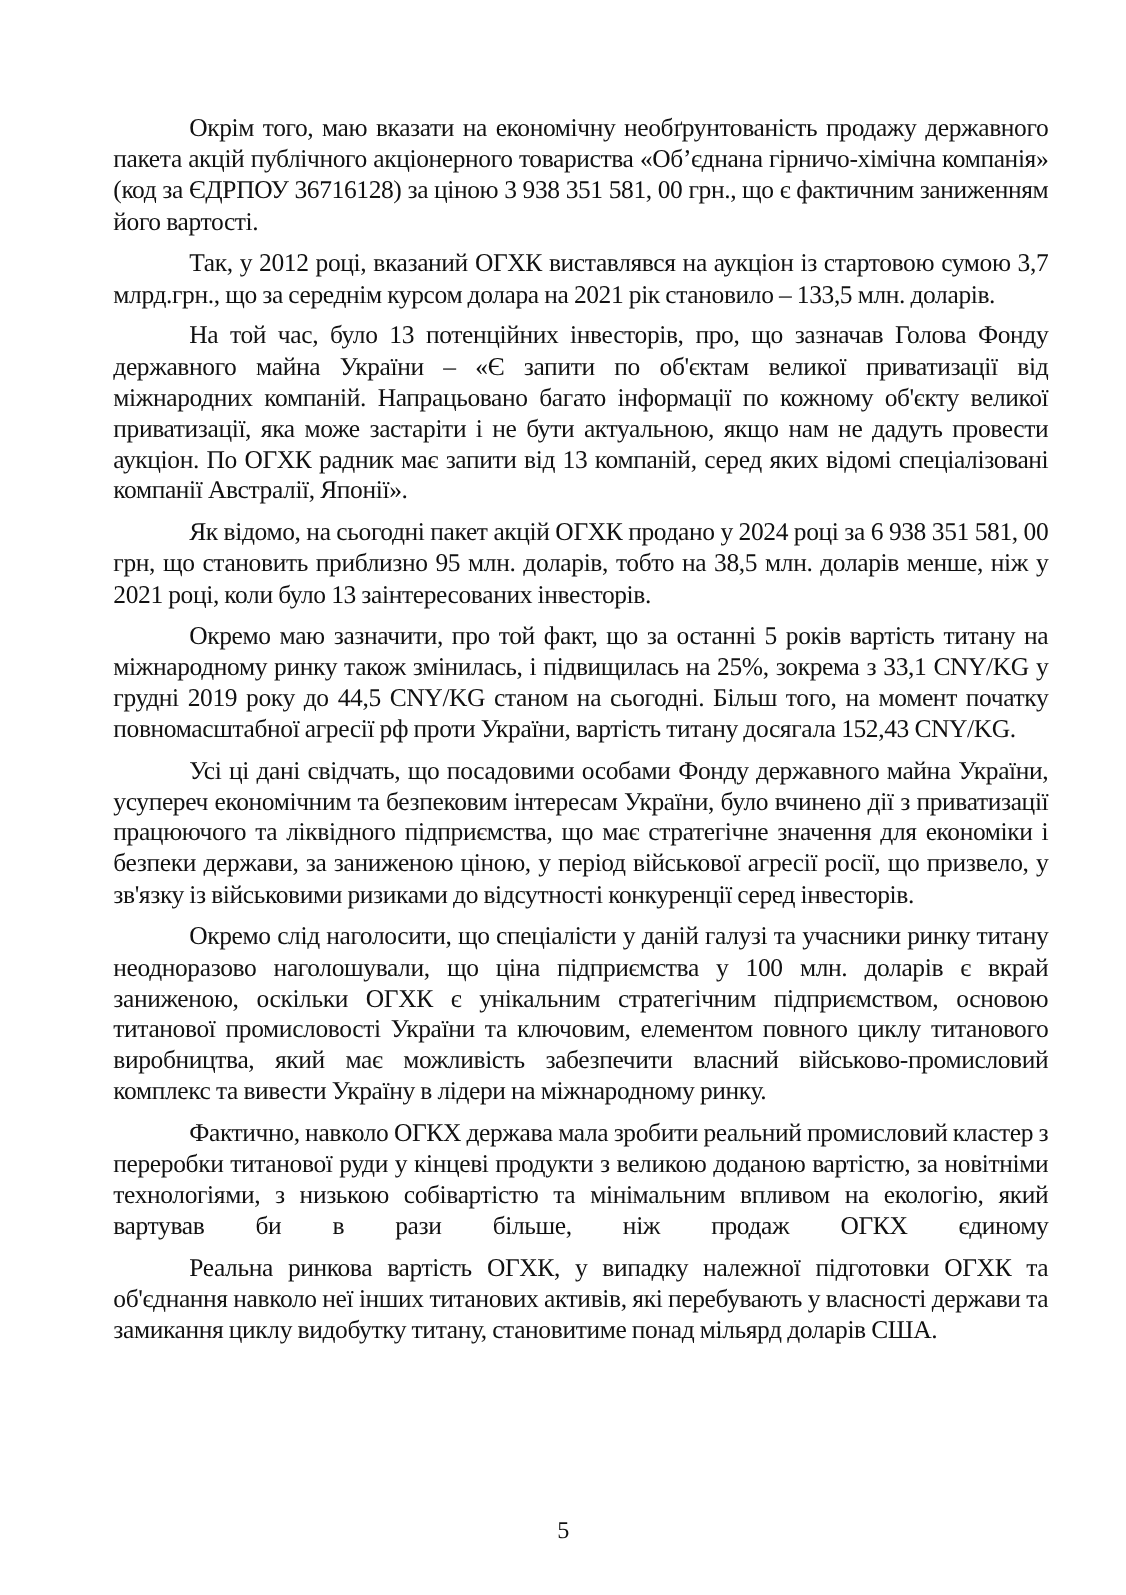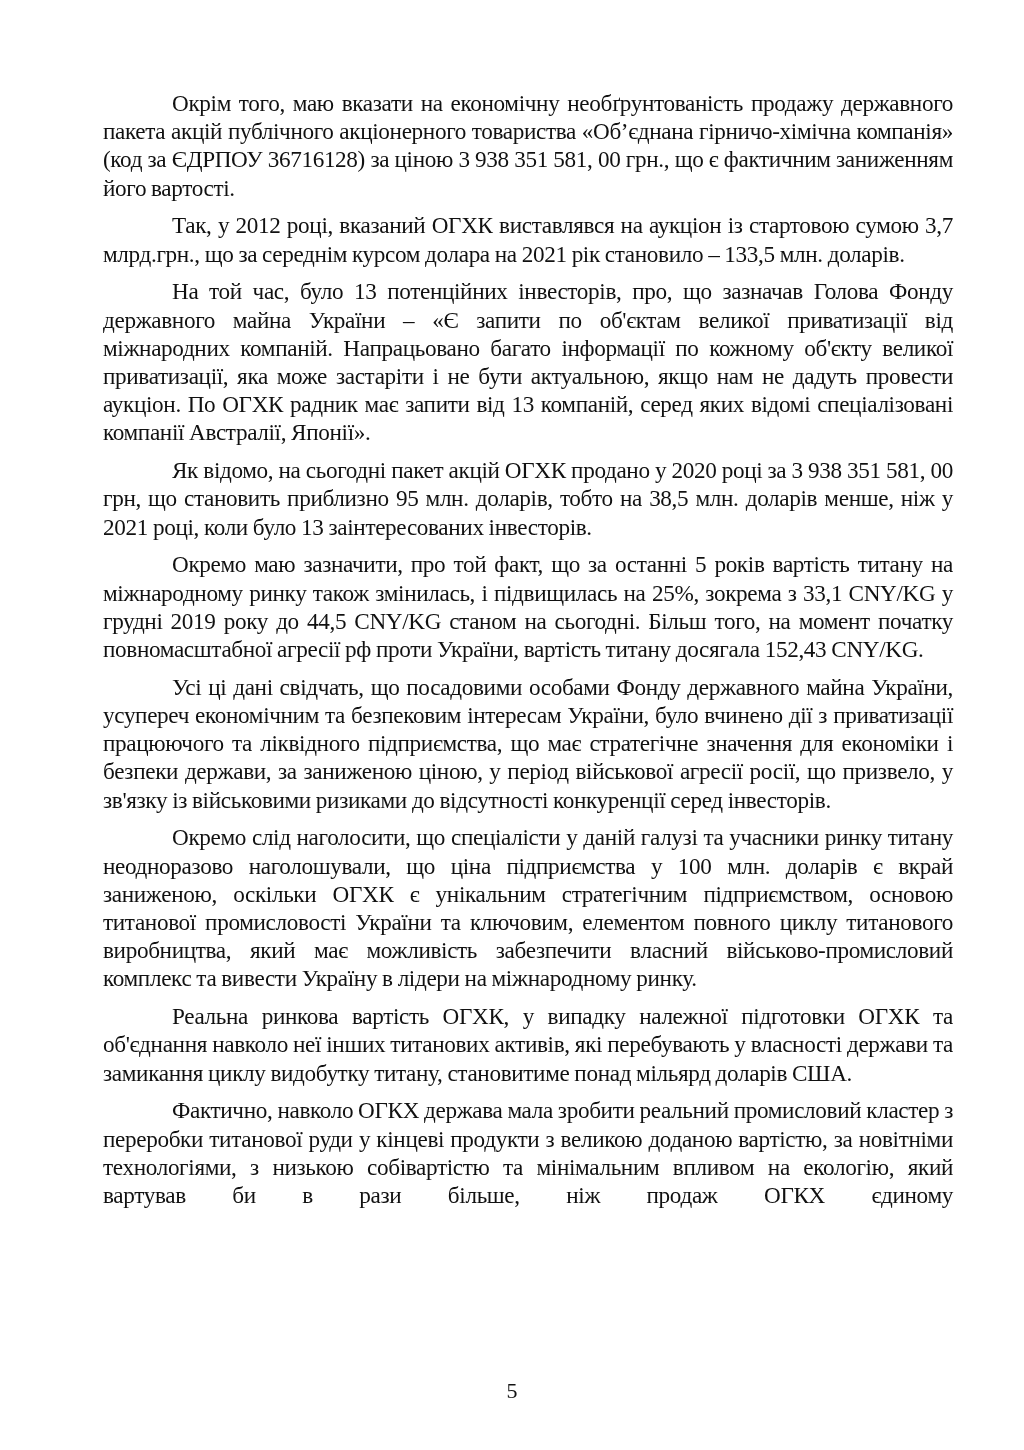--- a/index.html
+++ b/index.html
@@ -11,21 +11,21 @@
       width: 1024px;
       height: 1450px;
       position: relative;
       overflow: hidden;
       font-family: "Liberation Serif", "DejaVu Serif", serif;
       color: #111111;
     }
     .page {
       position: absolute;
       left: 103px;
-      top: 89px;
+      top: 103px;
       width: 850px;
     }
     .para {
       font-size: 23.2px;
       line-height: 28.2px;
       text-align: justify;
       text-indent: 69px;
       margin: 0 0 9.6px 0;
       letter-spacing: -0.35px;
       word-spacing: -0.5px;
@@ -43,21 +43,21 @@
       line-height: 26px;
     }
   </style>
 </head>
 <body>
 
 <div class="page">
   <p class="para">Окрім того, маю вказати на економічну необґрунтованість продажу державного пакета акцій публічного акціонерного товариства «Об’єднана гірничо-хімічна компанія» (код за ЄДРПОУ 36716128) за ціною 3 938 351 581, 00 грн., що є фактичним заниженням його вартості.</p>
   <p class="para">Так, у 2012 році, вказаний ОГХК виставлявся на аукціон із стартовою сумою 3,7 млрд.грн., що за середнім курсом долара на 2021 рік становило – 133,5 млн. доларів.</p>
   <p class="para">На той час, було 13 потенційних інвесторів, про, що зазначав Голова Фонду державного майна України – «Є запити по об'єктам великої приватизації від міжнародних компаній. Напрацьовано багато інформації по кожному об'єкту великої приватизації, яка може застаріти і не бути актуальною, якщо нам не дадуть провести аукціон. По ОГХК радник має запити від 13 компаній, серед яких відомі спеціалізовані компанії Австралії, Японії».</p>
-  <p class="para">Як відомо, на сьогодні пакет акцій ОГХК продано у 2020 році за 3 938 351 581, 00 грн, що становить приблизно 95 млн. доларів, тобто на 38,5 млн. доларів менше, ніж у 2021 році, коли було 13 заінтересованих інвесторів.</p>
+  <p class="para">Як відомо, на сьогодні пакет акцій ОГХК продано у 2024 році за 6 938 351 581, 00 грн, що становить приблизно 95 млн. доларів, тобто на 38,5 млн. доларів менше, ніж у 2021 році, коли було 13 заінтересованих інвесторів.</p>
   <p class="para">Окремо маю зазначити, про той факт, що за останні 5 років вартість титану на міжнародному ринку також змінилась, і підвищилась на 25%, зокрема з 33,1 CNY/KG у грудні 2019 року до 44,5 CNY/KG станом на сьогодні. Більш того, на момент початку повномасштабної агресії рф проти України, вартість титану досягала 152,43 CNY/KG.</p>
   <p class="para">Усі ці дані свідчать, що посадовими особами Фонду державного майна України, усупереч економічним та безпековим інтересам України, було вчинено дії з приватизації працюючого та ліквідного підприємства, що має стратегічне значення для економіки і безпеки держави, за заниженою ціною, у період військової агресії росії, що призвело, у зв'язку із військовими ризиками до відсутності конкуренції серед інвесторів.</p>
   <p class="para">Окремо слід наголосити, що спеціалісти у даній галузі та учасники ринку титану неодноразово наголошували, що ціна підприємства у 100 млн. доларів є вкрай заниженою, оскільки ОГХК є унікальним стратегічним підприємством, основою титанової промисловості України та ключовим, елементом повного циклу титанового виробництва, який має можливість забезпечити власний військово-промисловий комплекс та вивести Україну в лідери на міжнародному ринку.</p>
+  <p class="para last">Фактично, навколо ОГКХ держава мала зробити реальний промисловий кластер з переробки титанової руди у кінцеві продукти з великою доданою вартістю, за новітніми технологіями, з низькою собівартістю та мінімальним впливом на екологію, який вартував би в рази більше, ніж продаж ОГКХ єдиному</p>
   <p class="para">Реальна ринкова вартість ОГХК, у випадку належної підготовки ОГХК та об'єднання навколо неї інших титанових активів, які перебувають у власності держави та замикання циклу видобутку титану, становитиме понад мільярд доларів США.</p>
-  <p class="para last">Фактично, навколо ОГКХ держава мала зробити реальний промисловий кластер з переробки титанової руди у кінцеві продукти з великою доданою вартістю, за новітніми технологіями, з низькою собівартістю та мінімальним впливом на екологію, який вартував би в рази більше, ніж продаж ОГКХ єдиному</p>
 </div>
 
 <div class="page-number">5</div>
 
 </body></html>

